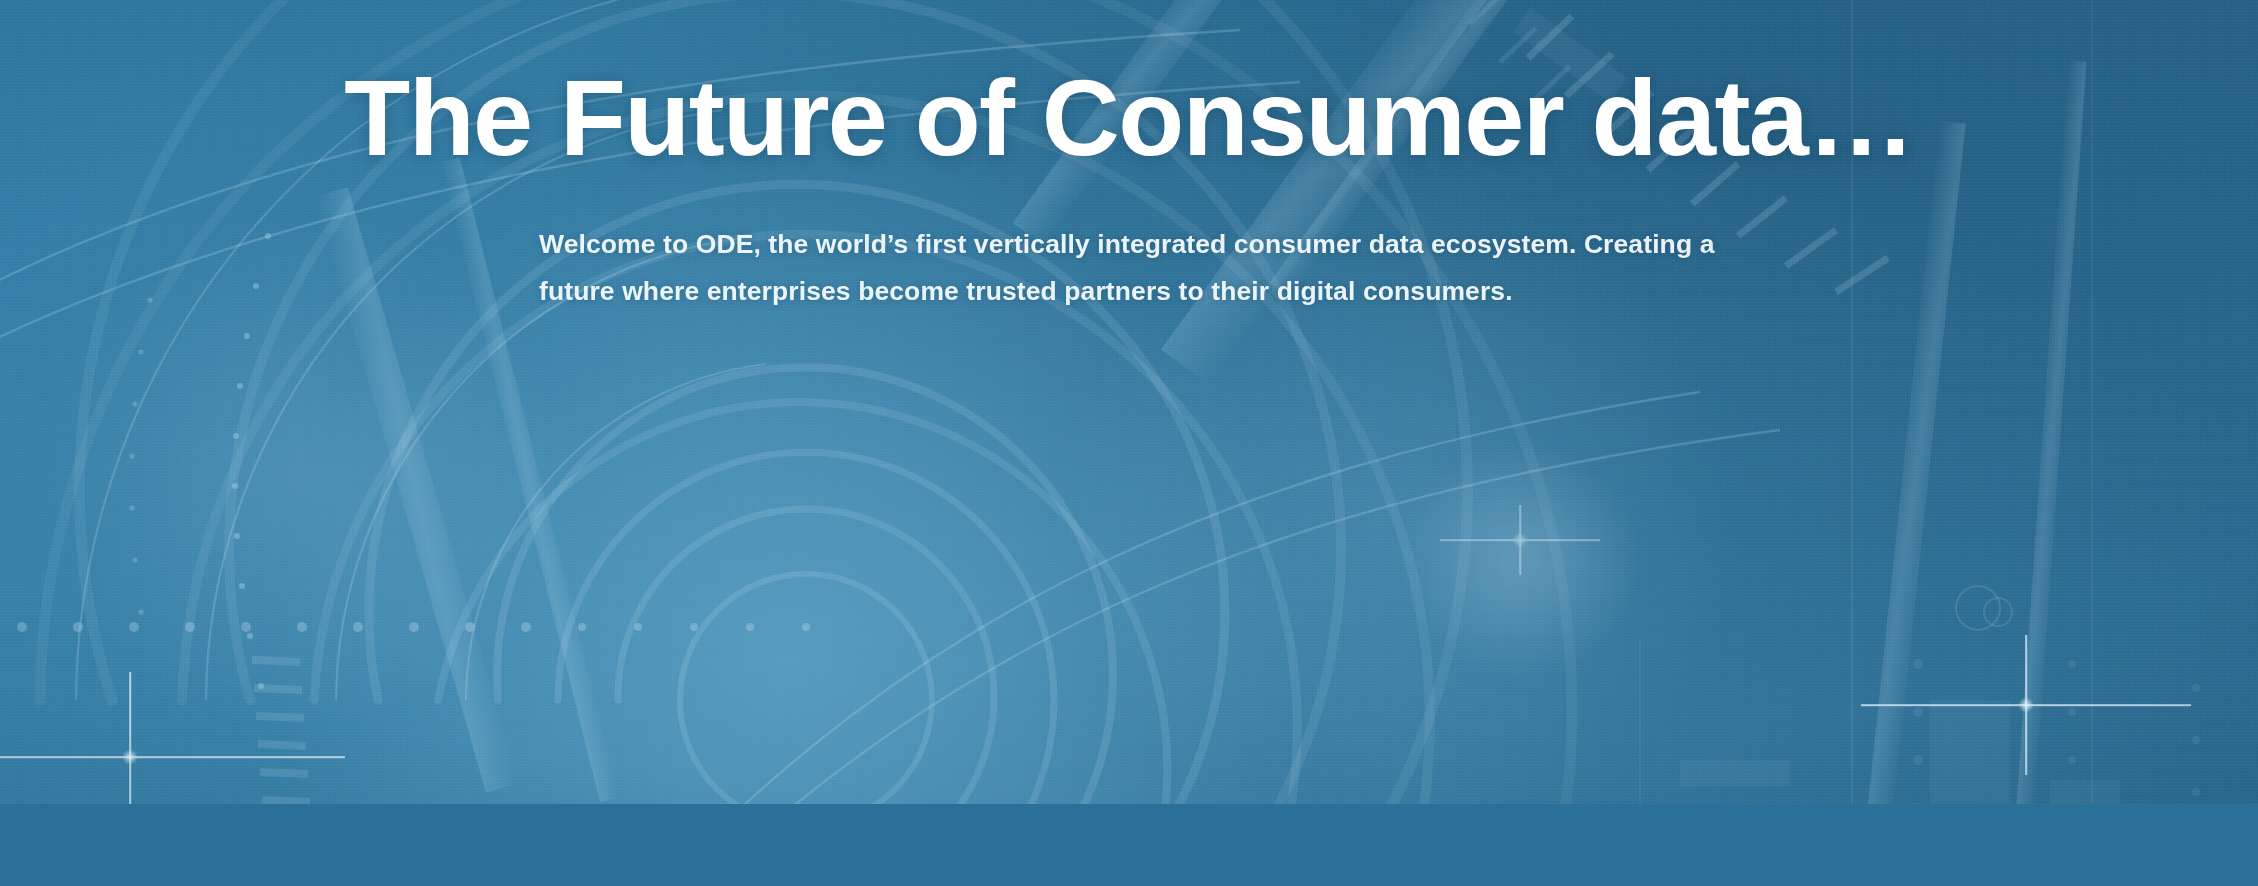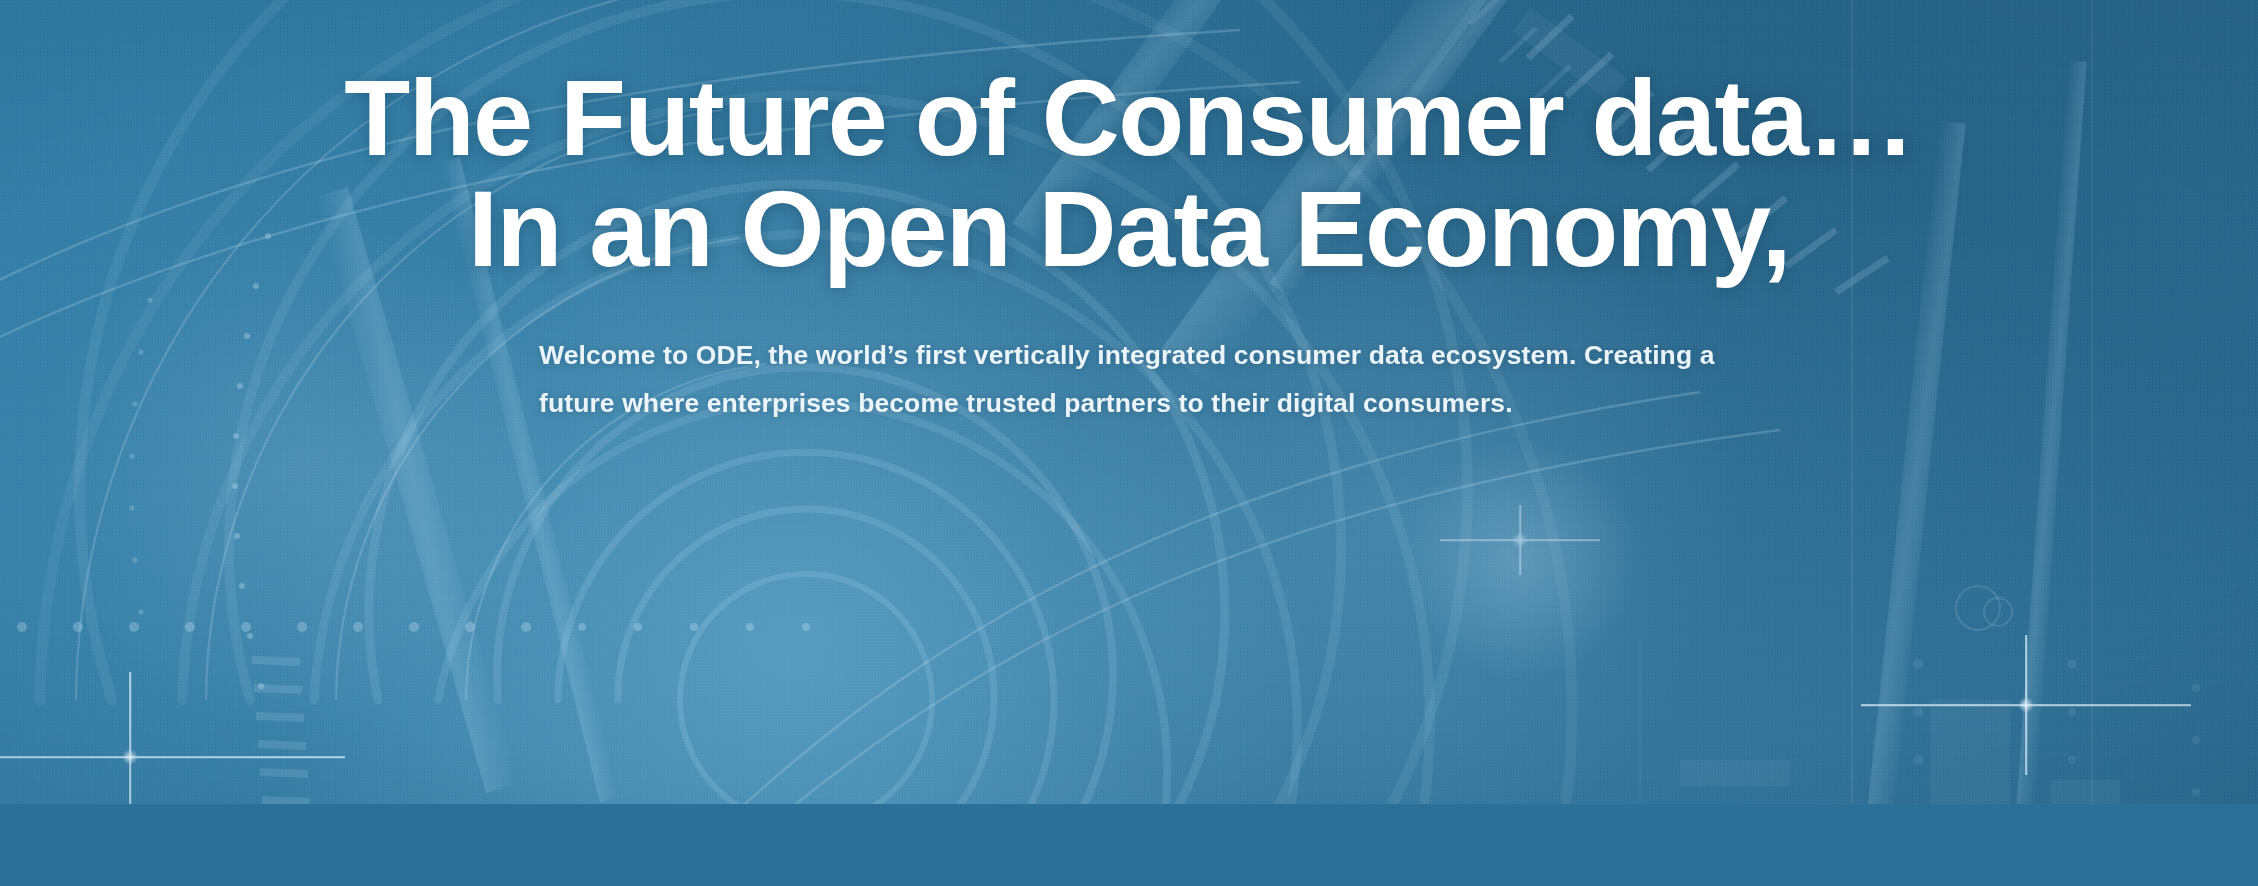--- a/index.html
+++ b/index.html
@@ -282,21 +282,20 @@
   <div class="star" style="left:1520px; top:540px; --w:160px; --h:70px; opacity:.55;">
       <span class="core"></span>
     </div>
 
   <div class="bg-noise"></div>
   <div class="bg-vignette"></div>
 
   <div class="content">
     <h1 class="headline">
       <span class="ln">The Future of Consumer data…</span>
-      <span class="ln">In an Open Data Economy,</span>
     </h1>
 
     <p class="subcopy">
       <span>Welcome to ODE, the world’s first vertically integrated consumer data ecosystem.</span>
       <span>Creating a future where enterprises become trusted partners to their digital</span>
       <span>consumers.</span>
     </p>
   </div>
 
 </div>

